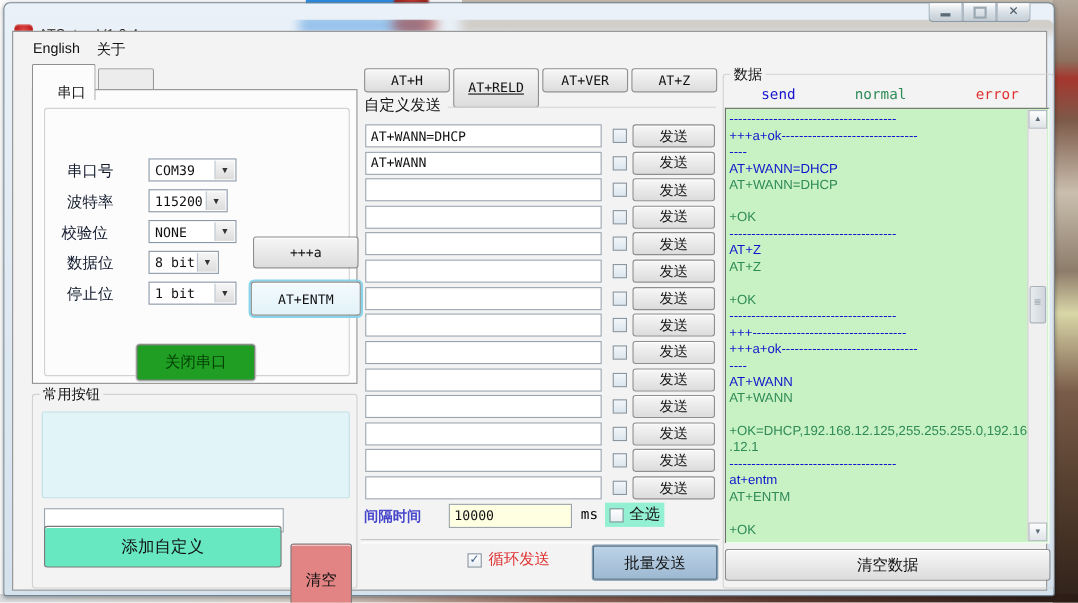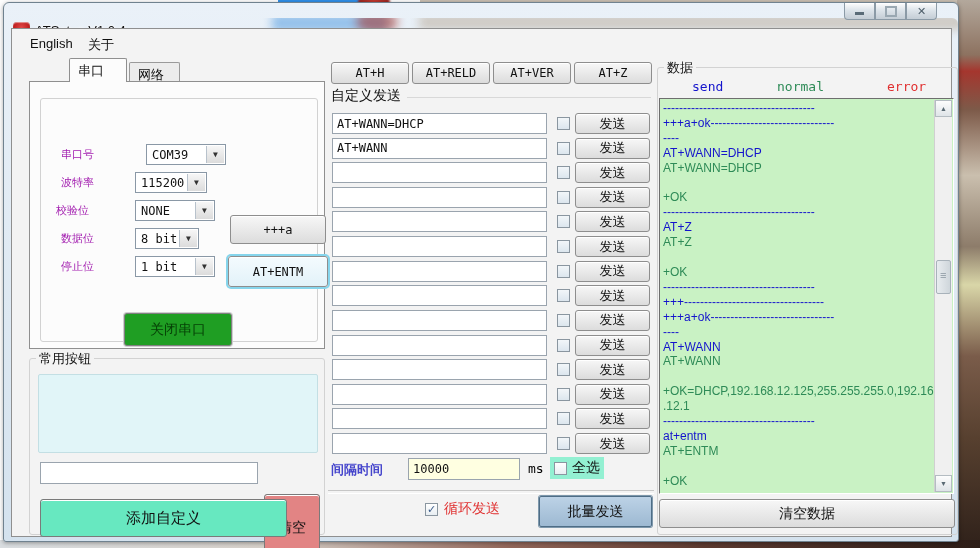--- a/index.html
+++ b/index.html
@@ -34,26 +34,26 @@
 
   
   .client{left:7px;top:25px;width:939px;height:507px;background:#f3f3f3;border:1px solid #8f8f8f;}
   
   .menu-item{top:6px;height:17px;font-size:13px;color:#111;padding:1px 4px;}
 
   .groupbox{border:1px solid #d2d2d2;border-radius:3px;background:transparent;}
   .gb-label{position:absolute;top:-9px;left:6px;background:#f3f3f3;padding:0 3px;font-size:13px;color:#111;}
 
   
-  .tab{font-size:13px;color:#111;text-align:left;padding:3px 8px;box-sizing:border-box;margin-left:40px;}
+  .tab{font-size:13px;color:#111;text-align:right;padding:16px 8px;box-sizing:border-box;}
   .tab-active{background:#fcfcfc;border:1px solid #8f8f8f;border-bottom:none;border-radius:2px 2px 0 0;z-index:3;}
   .tab-idle{background:#ececec;border:1px solid #9a9a9a;border-bottom:none;border-radius:2px 2px 0 0;z-index:1;}
   .tabpage{background:#fcfcfc;border:1px solid #8f8f8f;z-index:2;}
 
-  .fld-label{font-size:11px;color:#a21caf;}
+  .fld-label{font-size:14px;color:#0f172a;}
   .combo{background:#fff;border:1px solid #8a98a6;height:21px;box-sizing:border-box;font-family:"DejaVu Sans Mono",monospace;font-size:12px;color:#111;display:flex;align-items:center;padding-left:5px;}
   .combo .dd{position:absolute;right:1px;top:1px;bottom:1px;width:17px;background:linear-gradient(180deg,#f6f6f6,#dcdcdc);border-left:1px solid #b8c2cc;display:flex;align-items:center;justify-content:center;font-size:8px;color:#333;}
 
   .btn{background:linear-gradient(180deg,#f7f7f7,#ebebeb 45%,#dcdcdc);border:1px solid #8e8e8e;border-radius:3px;box-sizing:border-box;display:flex;align-items:center;justify-content:center;color:#111;box-shadow:inset 0 1px 0 #fff;}
   .btn.mono{font-family:"DejaVu Sans Mono",monospace;font-size:12px;}
   .btn-entm{background:linear-gradient(180deg,#f4fbfe,#e2f2f9);border:1px solid #8e8e8e;box-shadow:0 0 0 2px #86d5ec,inset 0 1px 0 #fff;}
   .btn-green{background:#1f9e23;color:#053f05;font-size:14px;border:1px solid #808080;box-shadow:0 0 0 1px #cfcfcf;}
   .btn-mint{background:#67e8c0;font-size:15px;border:1px solid #7a7a7a;border-radius:3px;}
   .btn-salmon{background:#e28484;font-size:14px;border:1px solid #7a7a7a;border-radius:3px;margin-top:32px;}
   .btn-batch{background:linear-gradient(180deg,#bcd2e6,#9db9d2);border:1px solid #4e6d86;box-shadow:0 0 0 1px #7e98ac;font-size:14px;border-radius:2px;}
@@ -114,46 +114,46 @@
 
       <div class="abs menu-item" style="left:14px;">English</div>
       <div class="abs menu-item" style="left:72px;">关于</div>
 
       <div class="abs tab tab-active" style="left:17px;top:29px;width:58px;height:24px;">串口</div>
       <div class="abs tab tab-idle" style="left:77px;top:33px;width:51px;height:20px;">网络</div>
       <div class="abs tabpage" style="left:17px;top:52px;width:294px;height:266px;">
         <div class="abs groupbox" style="left:10px;top:16px;width:276px;height:242px;background:#fcfcfc;"></div>
         <div id="serial-fields">
             <div class="abs fld-label" style="left:31px;top:65px;">串口号</div>
-     <div class="abs combo" style="left:116px;top:62px;width:80px;">COM39<div class="dd">▼</div></div>
+     <div class="abs combo" style="left:105px;top:62px;width:80px;">COM39<div class="dd">▼</div></div>
             <div class="abs fld-label" style="left:31px;top:93px;">波特率</div>
      <div class="abs combo" style="left:105px;top:90px;width:72px;">115200<div class="dd">▼</div></div>
             <div class="abs fld-label" style="left:26px;top:121px;">校验位</div>
      <div class="abs combo" style="left:105px;top:118px;width:80px;">NONE<div class="dd">▼</div></div>
             <div class="abs fld-label" style="left:31px;top:149px;">数据位</div>
      <div class="abs combo" style="left:105px;top:146px;width:64px;">8 bit<div class="dd">▼</div></div>
             <div class="abs fld-label" style="left:31px;top:177px;">停止位</div>
      <div class="abs combo" style="left:105px;top:174px;width:80px;">1 bit<div class="dd">▼</div></div>
           </div>
         <div class="abs btn mono" style="left:200px;top:133px;width:96px;height:29px;">+++a</div>
         <div class="abs btn mono btn-entm" style="left:198px;top:174px;width:100px;height:31px;">AT+ENTM</div>
         <div class="abs btn btn-green" style="left:94px;top:231px;width:108px;height:33px;">关闭串口</div>
       </div>
 
       <div class="abs groupbox" style="left:17px;top:329px;width:294px;height:175px;">
         <div class="gb-label">常用按钮</div>
         <div class="abs cyanpanel" style="left:8px;top:15px;width:278px;height:77px;"></div>
         <div class="abs txt" style="left:10px;top:103px;width:218px;height:22px;"></div>
         <div class="abs btn btn-salmon" style="left:234px;top:103px;width:56px;height:68px;">清空</div>
-        <div class="abs btn btn-mint" style="left:10px;top:140px;width:247px;height:38px;">添加自定义</div>
+        <div class="abs btn btn-mint" style="left:10px;top:119px;width:216px;height:38px;">添加自定义</div>
       </div>
 
       <div id="quick-buttons">
           <div class="abs btn mono" style="left:319px;top:33px;width:78px;height:22px;">AT+H</div>
-          <div class="abs btn mono" style="left:400px;top:33px;width:78px;height:22px;">AT+RELD</div>
+          <div class="abs btn mono" style="left:400px;top:33px;width:78px;height:36px;text-decoration:underline;">AT+RELD</div>
           <div class="abs btn mono" style="left:481px;top:33px;width:78px;height:22px;">AT+VER</div>
           <div class="abs btn mono" style="left:562px;top:33px;width:78px;height:22px;">AT+Z</div>
         </div>
 
       <div class="abs" style="left:319px;top:58px;font-size:14px;color:#111;">自定义发送</div>
       <div class="abs" style="left:395px;top:68px;width:244px;height:1px;background:#d8d8d8;"></div>
       <div id="send-rows">
           <div class="abs txt" style="left:320px;top:84px;width:215px;height:21px;">AT+WANN=DHCP</div>
      <div class="abs chk" style="left:545px;top:88px;background:linear-gradient(180deg,#f2f6f9,#dce6ee);"></div>
      <div class="abs btn" style="left:563px;top:84px;width:75px;height:21px;font-size:13px;">发送</div>

